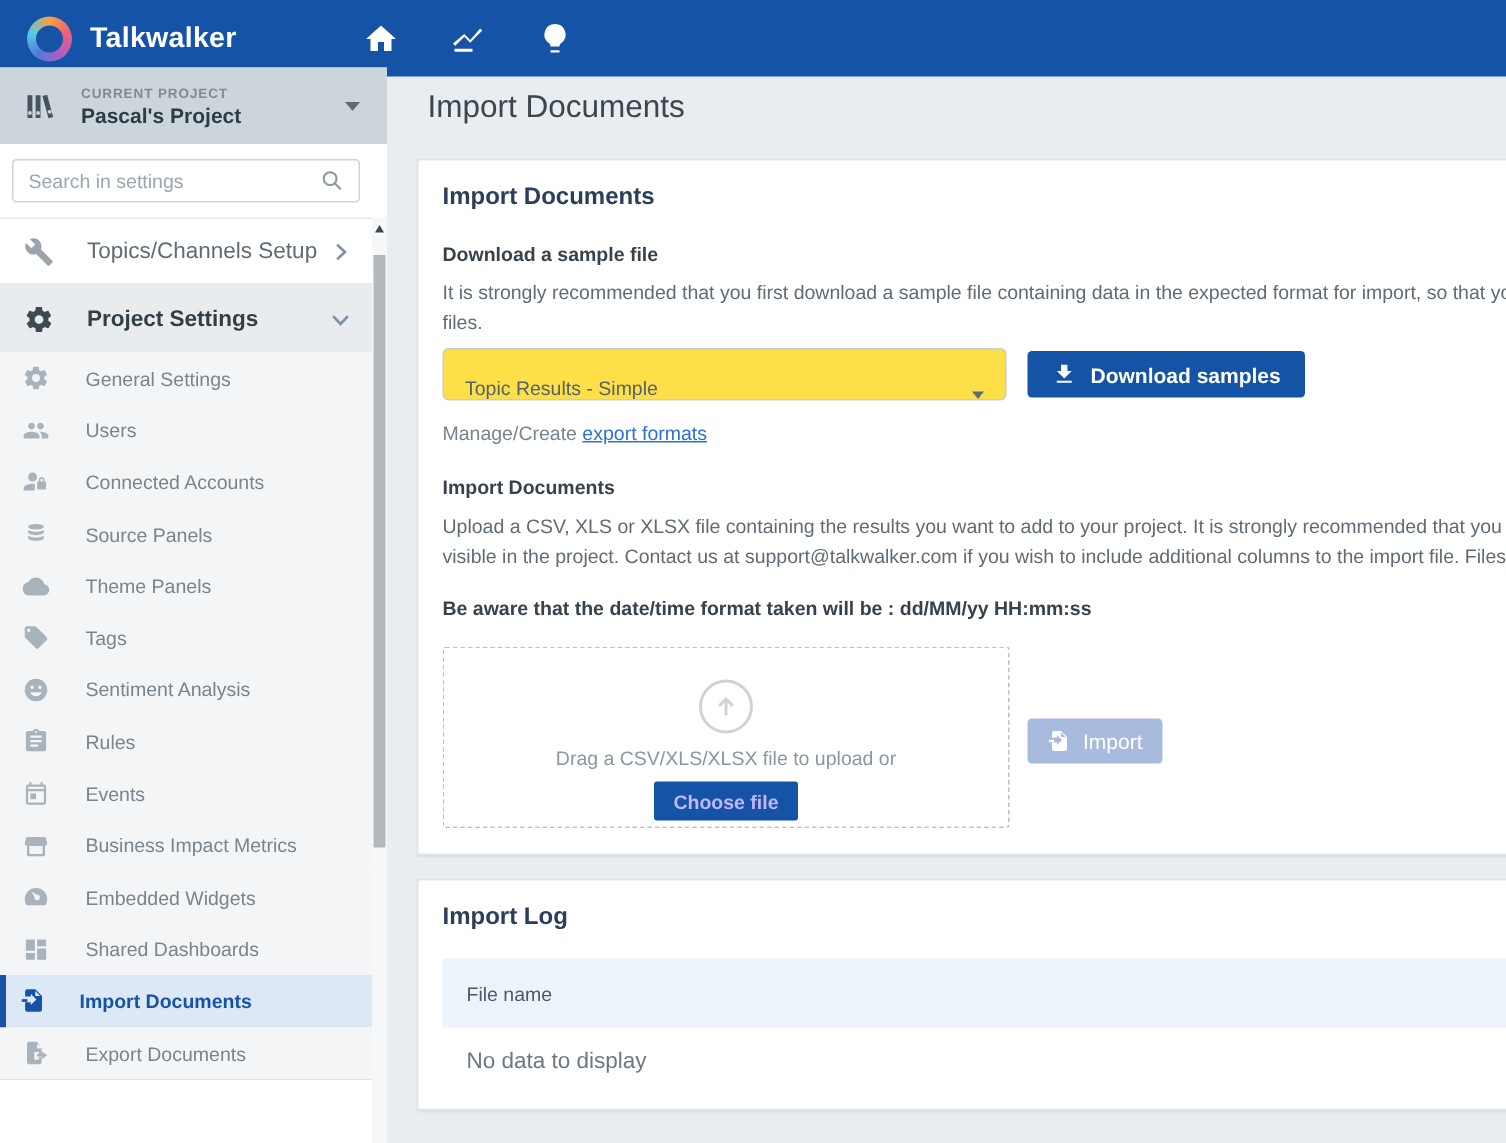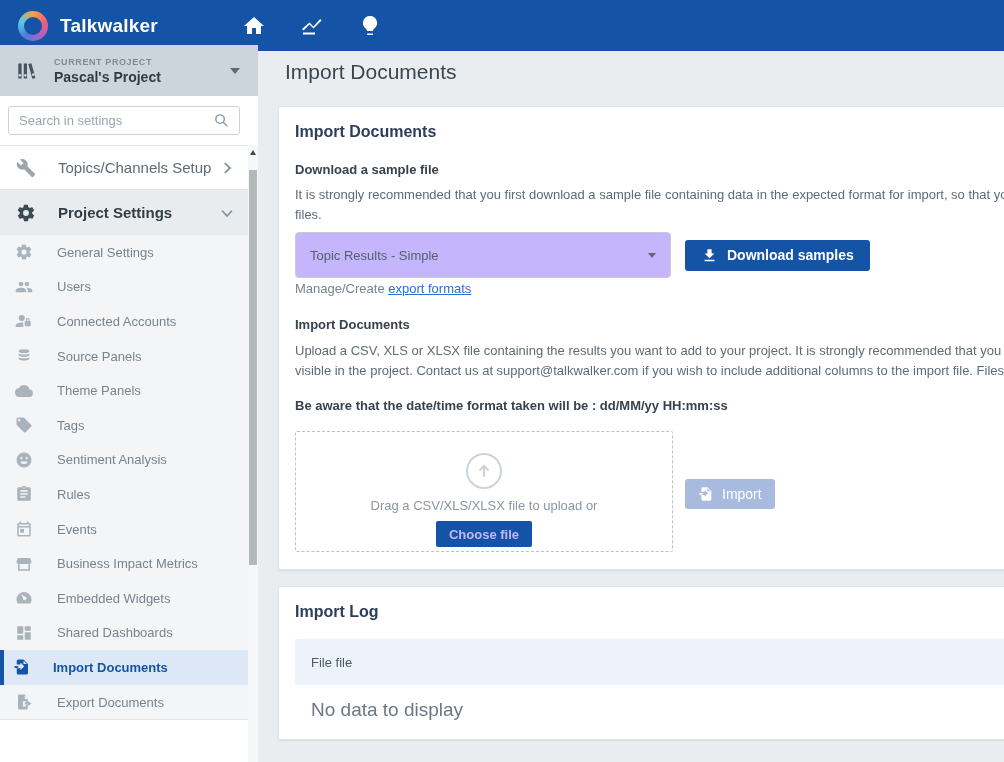--- a/index.html
+++ b/index.html
@@ -61,36 +61,36 @@
   .card { position:absolute; left:278px; width:740px; background:#fff; border:1px solid #e2e5e7; border-radius:2px; box-shadow:0 1px 2px rgba(0,0,0,.07); }
   .card1 { top:106px; height:464px; }
   .card2 { top:586px; height:154px; }
   .card-pad { padding:16px; }
   .card-h { font-size:16px; font-weight:700; color:#2c3e59; }
   .sec-h { font-size:13px; font-weight:700; color:#37424c; }
   .body-line { font-size:13px; color:#5f6b76; white-space:nowrap; line-height:20px; }
   .note { font-size:13px; font-weight:700; color:#37424c; white-space:nowrap; }
 
   .select-row { position:absolute; left:16px; top:125px; display:flex; align-items:center; }
-  .fake-select { width:376px; height:46px; border:1px solid #c6ccd2; border-radius:4px; display:flex; align-items:center; cursor:pointer; background:#c4b5fd; }
+  .fake-select { width:376px; height:35px; border:1px solid #c6ccd2; border-radius:4px; display:flex; align-items:flex-end; cursor:pointer; background:#fde047; }
   .fake-select .sel-val { margin-left:14px; flex:1; font-size:13px; color:#55616c; }
   .sel-caret { margin-right:14px; width:0; height:0; border-left:4.5px solid transparent; border-right:4.5px solid transparent; border-top:5.5px solid #5c6b75; }
   .btn-primary { margin-left:14px; height:31px; padding:0 16px; background:#1553a6; color:#fff; border:none; border-radius:3px; font-size:14px; font-weight:700; display:flex; align-items:center; gap:9px; cursor:pointer; font-family:inherit; }
   .manage-line { position:absolute; left:16px; top:174px; font-size:13px; color:#77838d; }
   .manage-line a { color:#2a6fdb; text-decoration:underline; cursor:pointer; }
 
   .dropzone { position:absolute; left:16px; top:324px; width:378px; height:121px; border:1px dashed #b9c2ca; border-radius:2px; background:#fff; text-align:center; }
   .dz-circle { margin:21px auto 0; width:36px; height:36px; border:2px solid #ccd4db; border-radius:50%; display:flex; align-items:center; justify-content:center; color:#ccd4db; }
   .dz-text { margin-top:9px; font-size:13px; color:#8a96a0; }
   .dz-btn { margin-top:8px; height:26px; padding:0 13px; background:#1553a6; color:#c4b5fd; border:none; border-radius:2px; font-size:13px; font-weight:700; cursor:pointer; font-family:inherit; }
   .btn-import { position:absolute; left:406px; top:372px; height:30px; padding:0 13px; background:#a9badf; color:#fff; border:none; border-radius:3px; font-size:14px; display:flex; align-items:center; gap:8px; font-family:inherit; }
 
   .log-head-row { position:absolute; left:16px; top:52px; width:720px; height:46px; background:#edf3fa; display:flex; align-items:center; }
   .log-col { margin-left:16px; font-size:13px; color:#4d5966; }
-  .log-empty { position:absolute; left:32px; top:112px; font-size:19px; color:#6b7884; }
+  .log-empty { position:absolute; left:32px; top:112px; font-size:15px; color:#6b7884; }
 </style>
 </head>
 <body>
 
 <div class="topbar">
   <div class="brand">
     <div class="logo-ring"></div>
     <span class="brand-name">Talkwalker</span>
   </div>
   <div class="top-icons">
@@ -365,16 +365,16 @@
     </span>
     <span>Import</span>
   </button>
 </div>
 
 <div class="card card2">
   <div class="card-pad">
     <div class="card-h">Import Log</div>
   </div>
   <div class="log-head-row">
-    <span class="log-col">File file</span>
+    <span class="log-col">File name</span>
   </div>
   <div class="log-empty">No data to display</div>
 </div>
 
 </body></html>

